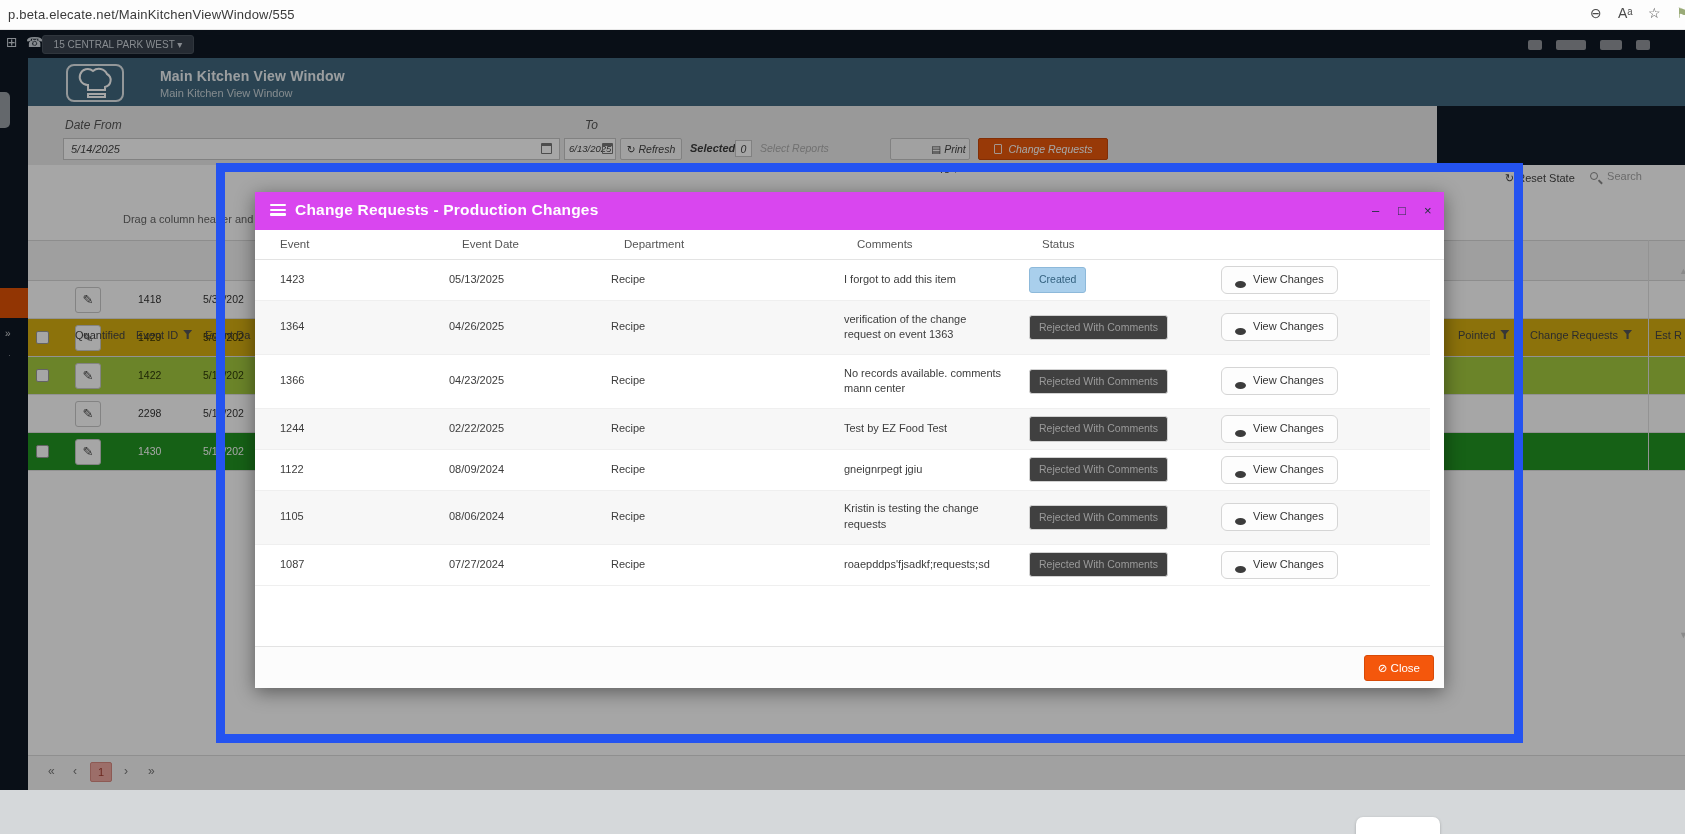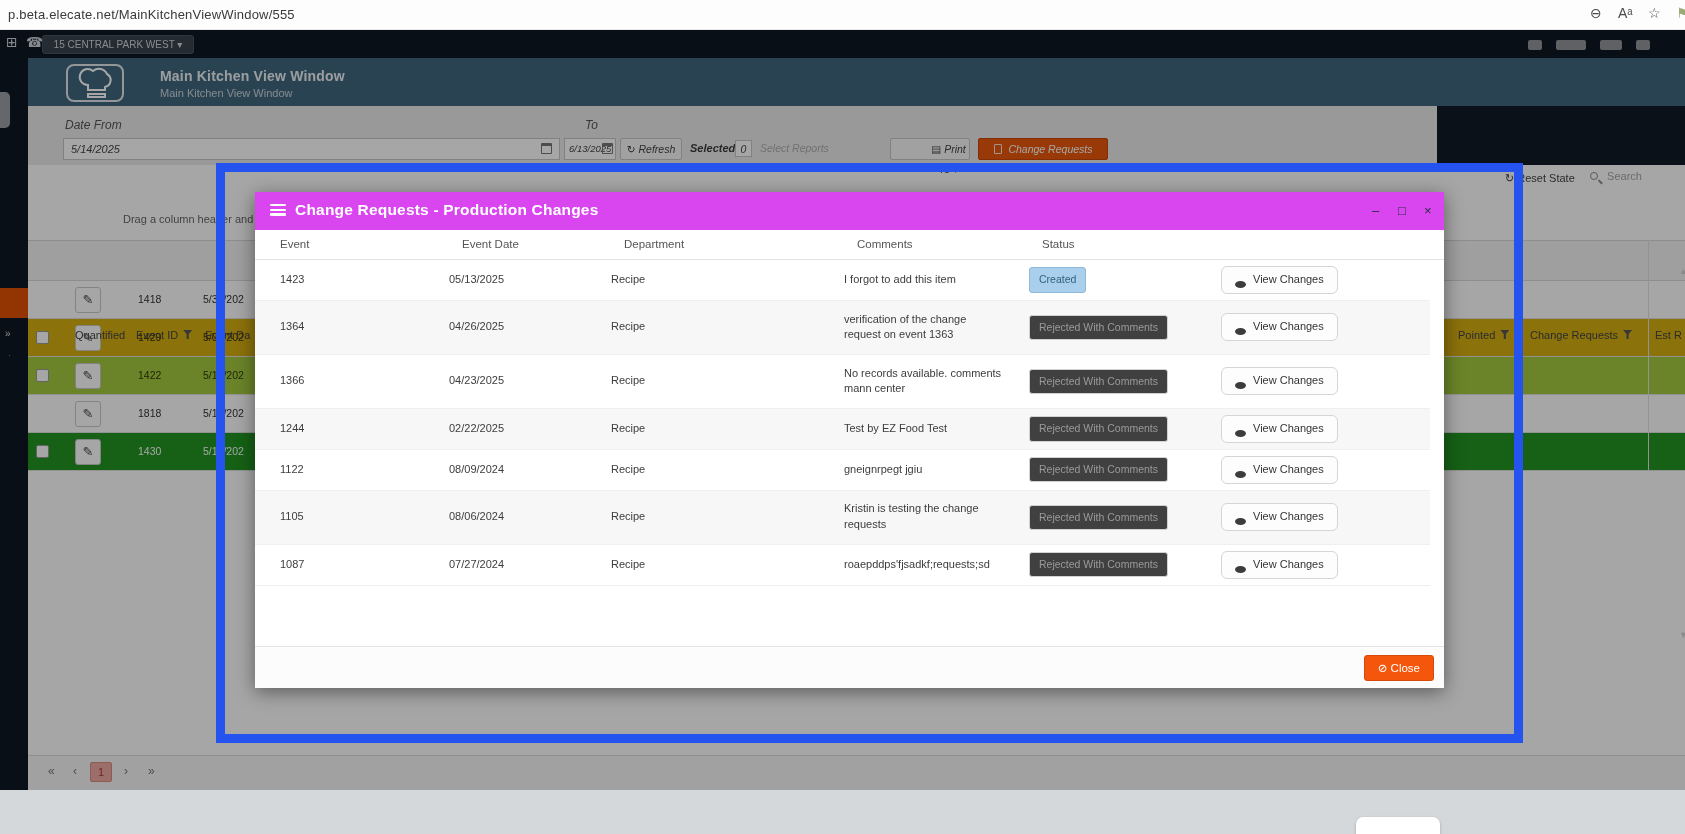--- a/index.html
+++ b/index.html
@@ -201,21 +201,21 @@
           <span class="bg-date" style="color:#3a3000">5/05/202</span>
         </div>
         <div class="bg-row" style="top: 76px; background: rgb(165, 203, 63);">
           <span class="chk"></span>
           <span class="pencil-btn">✎</span>
           <span class="bg-id" style="color:#2e3a0a">1422</span>
           <span class="bg-date" style="color:#2e3a0a">5/15/202</span>
         </div>
         <div class="bg-row" style="top: 114px; background: rgb(255, 255, 255);">
           <span class="pencil-btn">✎</span>
-          <span class="bg-id" style="color:#333333">1818</span>
+          <span class="bg-id" style="color:#333333">2298</span>
           <span class="bg-date" style="color:#333333">5/14/202</span>
         </div>
         <div class="bg-row" style="top: 152px; background: rgb(34, 150, 34);">
           <span class="chk"></span>
           <span class="pencil-btn">✎</span>
           <span class="bg-id" style="color:#ffffff">1430</span>
           <span class="bg-date" style="color:#ffffff">5/14/202</span>
         </div>
       </div>
     <div class="abs" id="bg-rows-right" style="left:1416px;top:116px;width:241px;">

